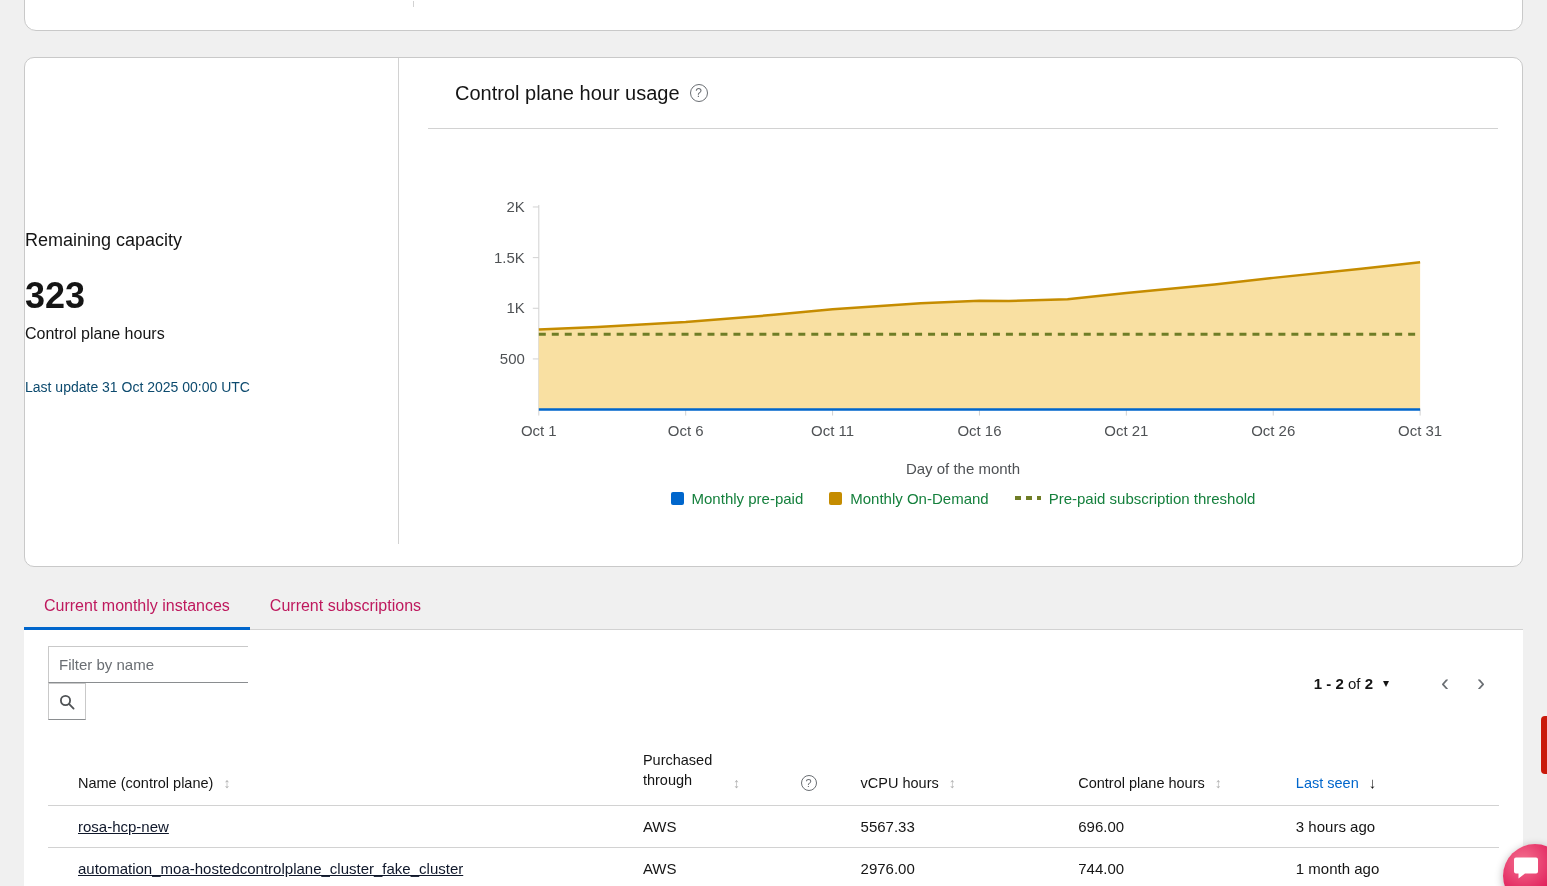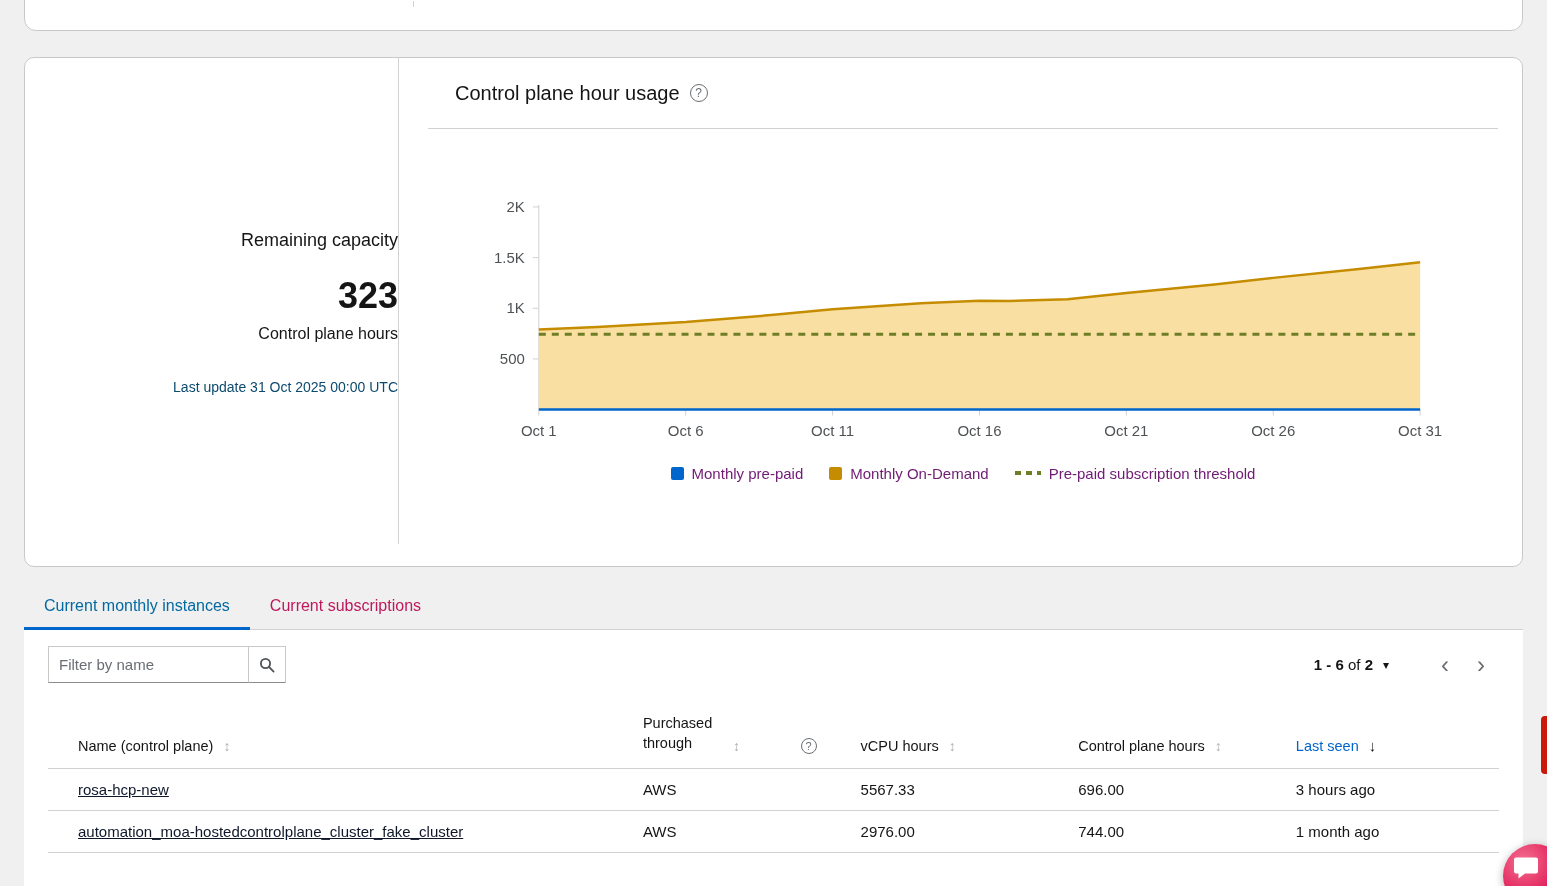--- a/index.html
+++ b/index.html
@@ -18,53 +18,53 @@
     position:absolute; left:24px; right:24px; top:-12px; height:43px;
     border-radius:0 0 12px 12px;
   }
   .top-card .mini-divider { position:absolute; left:388px; top:12px; width:1px; height:6px; background:#d2d2d2; }
 
   
   .main-card {
     position:absolute; left:24px; right:24px; top:57px; height:510px;
     border-radius:10px; display:flex; overflow:hidden;
   }
-  .capacity-panel { width:373px; flex:0 0 373px; display:flex; flex-direction:column; align-items:flex-end; text-align:center; padding-top:172px; }
+  .capacity-panel { width:373px; flex:0 0 373px; display:flex; flex-direction:column; align-items:flex-start; text-align:center; padding-top:172px; }
   .capacity-title { font-size:18px; font-weight:400; }
   .capacity-value { font-size:36px; font-weight:700; margin-top:24px; }
   .capacity-unit { font-size:16px; margin-top:8px; }
   .capacity-updated { font-size:14px; color:#0c4a6e; margin-top:36px; }
   .v-divider { width:1px; background:#d2d2d2; align-self:stretch; margin-bottom:22px; }
 
   .usage-panel { flex:1; padding:0 24px 0 29px; min-width:0; }
   .usage-header { height:70px; display:flex; align-items:center; gap:10px; padding-left:27px; }
   .usage-title { font-size:20px; font-weight:400; }
   .help-icon {
     width:18px; height:18px; border:1px solid #6a6e73; border-radius:50%;
     color:#6a6e73; font-size:12px; line-height:16px; text-align:center; display:inline-block;
     cursor:pointer; user-select:none;
   }
   .usage-rule { border:0; border-top:1px solid #d2d2d2; }
   .chart-svg { display:block; width:100%; margin-top:61px; }
   .chart-svg text { font-family:"Liberation Sans","DejaVu Sans",sans-serif; }
   .chart-xlabel { text-align:center; font-size:15px; color:#4f5255; margin-top:8px; }
   .chart-legend { display:flex; justify-content:center; align-items:center; gap:26px; margin-top:13px; }
-  .legend-item { display:flex; align-items:center; gap:8px; font-size:15px; color:#701a75; }
+  .legend-item { display:flex; align-items:center; gap:8px; font-size:15px; color:#15803d; }
   .swatch-square { width:13px; height:13px; border-radius:2px; display:inline-block; }
   .swatch-dash { width:26px; height:4px; display:inline-block; }
 
   
   .tabs { position:absolute; left:24px; right:24px; top:584px; height:46px; border-bottom:1px solid #d2d2d2; display:flex; }
   .tab { padding:0 20px; display:flex; align-items:center; font-size:16px; color:#be185d; border-bottom:3px solid transparent; margin-bottom:-1px; cursor:pointer; }
-  .tab.active { color:#0369a1; border-bottom-color:#0066cc; }
+  .tab.active { color:#be185d; border-bottom-color:#0066cc; }
 
   
   .content-panel { position:absolute; left:24px; right:24px; top:630px; bottom:0; background:#fff; }
   .toolbar { display:flex; align-items:center; padding:16px 24px; }
-  .input-group { display:flex; }
+  .input-group { display:flex;flex-direction:column; }
   .filter-input {
     width:200px; height:37px; padding:0 10px; font-size:15px;
     border:1px solid #c9c9c9; border-bottom-color:#8a8d90; border-right:none;
     font-family:inherit; color:#151515; background:#fff; outline:none;
   }
   .filter-input::placeholder { color:#6a6e73; }
   .search-btn {
     width:38px; height:37px; background:#fff; border:1px solid #c9c9c9; border-bottom-color:#8a8d90;
     display:flex; align-items:center; justify-content:center; cursor:pointer;
   }
@@ -140,20 +140,21 @@
         <text x="699.6666666666666" y="246" text-anchor="middle" fill="#4f5255" font-size="15">Oct 21</text>
         <line x1="846.8333333333334" y1="220" x2="846.8333333333334" y2="226" stroke="#d2d2d2"></line>
         <text x="846.8333333333334" y="246" text-anchor="middle" fill="#4f5255" font-size="15">Oct 26</text>
         <line x1="994" y1="220" x2="994" y2="226" stroke="#d2d2d2"></line>
         <text x="994" y="246" text-anchor="middle" fill="#4f5255" font-size="15">Oct 31</text>
         <polygon points="111,139.815 169.86666666666667,137.2775 258.16666666666663,132.2025 346.4666666666667,125.0975 405.3333333333333,119.515 493.6333333333333,113.425 552.5,110.8875 581.9333333333334,111.192 640.8,109.365 699.6666666666666,103.275 787.9666666666667,94.6475 846.8333333333334,88.04999999999998 935.1333333333333,78.91500000000002 994,72.3175 994,220 111,220" fill="#f9e0a2"></polygon>
         <polyline points="111,139.815 169.86666666666667,137.2775 258.16666666666663,132.2025 346.4666666666667,125.0975 405.3333333333333,119.515 493.6333333333333,113.425 552.5,110.8875 581.9333333333334,111.192 640.8,109.365 699.6666666666666,103.275 787.9666666666667,94.6475 846.8333333333334,88.04999999999998 935.1333333333333,78.91500000000002 994,72.3175" fill="none" stroke="#c58c00" stroke-width="2.5"></polyline>
         <polyline points="111,220 994,220" fill="none" stroke="#0066cc" stroke-width="2.5"></polyline>
         <line x1="111" y1="144.48399999999998" x2="994" y2="144.48399999999998" stroke="#6f7d26" stroke-width="3" stroke-dasharray="7 6"></line>
       </svg>
+    <div class="chart-xlabel">Day of the month</div>
     <div class="chart-legend">
       <span class="legend-item">
         <span class="swatch-square" style="background: rgb(0, 102, 204);"></span>
         <span>Monthly pre-paid</span>
       </span>
       <span class="legend-item">
         <span class="swatch-square" style="background: rgb(197, 140, 0);"></span>
         <span>Monthly On-Demand</span>
       </span>
       <span class="legend-item">
@@ -179,21 +180,21 @@
       <input class="filter-input" type="text" placeholder="Filter by name" style="">
       <button class="search-btn">
         <svg width="16" height="16" viewBox="0 0 16 16">
           <circle cx="6.5" cy="6.5" r="4.6" fill="none" stroke="#4f5255" stroke-width="1.8"></circle>
           <line x1="10.2" y1="10.2" x2="14.6" y2="14.6" stroke="#4f5255" stroke-width="1.8" stroke-linecap="round"></line>
         </svg>
       </button>
     </div>
     <div class="pagination">
       <span class="page-info">
-        <b>1 - 6</b>
+        <b>1 - 2</b>
         <span>of</span>
         <b>2</b>
       </span>
       <span class="caret-down">▾</span>
       <span class="page-nav">
         <button class="nav-btn">‹</button>
         <button class="nav-btn">›</button>
       </span>
     </div>
   </div>

